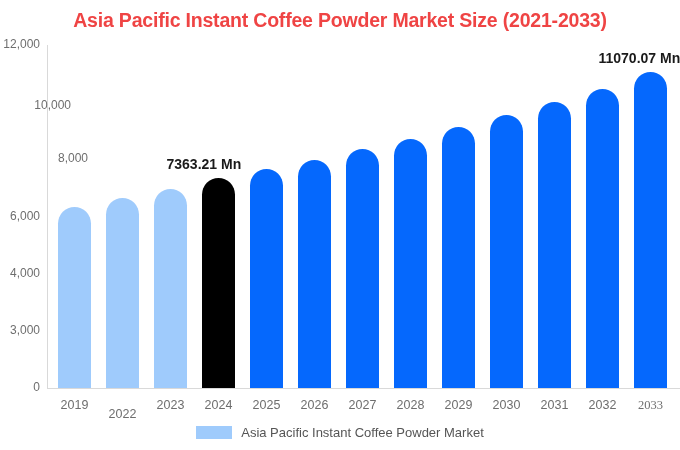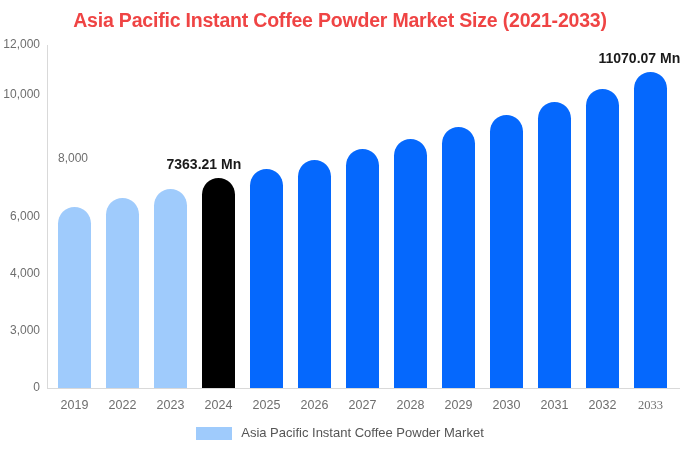--- a/index.html
+++ b/index.html
@@ -107,21 +107,21 @@
     position: absolute;
     left: 0;
     top: 425px;
     width: 680px;
     display: flex;
     justify-content: center;
     align-items: center;
   }
   .legend-item {
     display: flex;
-    align-items: flex-end;
+    align-items: center;
   }
   .legend-swatch {
     width: 36px;
     height: 13px;
     background: #9fcbfc;
     margin-right: 9px;
   }
   .legend-label {
     font-size: 13px;
     color: #555555;
@@ -137,21 +137,21 @@
 
   <div class="axis-line-y"></div>
   <div class="axis-line-x"></div>
 
   <div id="ytick-layer">
       <div class="ytick-wrap" style="top: 380px;">0</div>
       <div class="ytick-wrap" style="top: 322.833px;">3,000</div>
       <div class="ytick-wrap" style="top: 265.667px;">4,000</div>
       <div class="ytick-wrap" style="top: 208.5px; text-align: right;">6,000</div>
       <div class="ytick-wrap" style="top: 151.333px; padding-left: 48px;">8,000</div>
-      <div class="ytick-wrap" style="top: 87px;">10,000</div>
+      <div class="ytick-wrap" style="top: 98px; margin-left: 31px;">10,000</div>
       <div class="ytick-wrap" style="top: 37px;">12,000</div>
     </div>
 
   <div class="plot" id="plot-area">
       <div class="bar c-light" style="left: 11px; width: 33px; height: 180.932px;"></div>
       <div class="bar c-light" style="left: 59px; width: 33px; height: 190.079px;"></div>
       <div class="bar c-light" style="left: 107px; width: 33px; height: 199.512px;"></div>
       <div class="bar c-dark" style="left: 155px; width: 33px; height: 210.465px;"></div>
       <div class="bar c-blue" style="left: 203px; width: 33px; height: 218.662px;"></div>
       <div class="bar c-blue" style="left: 251px; width: 33px; height: 228.095px;"></div>
@@ -159,21 +159,21 @@
       <div class="bar c-blue" style="left: 347px; width: 33px; height: 248.961px;"></div>
       <div class="bar c-blue" style="left: 395px; width: 33px; height: 260.68px;"></div>
       <div class="bar c-blue" style="left: 443px; width: 33px; height: 272.685px;"></div>
       <div class="bar c-blue" style="left: 491px; width: 33px; height: 285.833px;"></div>
       <div class="bar c-blue" style="left: 539px; width: 33px; height: 298.696px;"></div>
       <div class="bar c-blue" style="left: 587px; width: 33px; height: 316.42px;"></div>
     </div>
 
   <div id="xtick-layer">
       <div class="xtick" style="left: 50.5px;">2019</div>
-      <div class="xtick" style="left: 98.5px;">2022</div>
+      <div class="xtick" style="left: 98.5px; margin-top: 9px;">2022</div>
       <div class="xtick" style="left: 146.5px;">2023</div>
       <div class="xtick" style="left: 194.5px;">2024</div>
       <div class="xtick" style="left: 242.5px;">2025</div>
       <div class="xtick" style="left: 290.5px;">2026</div>
       <div class="xtick" style="left: 338.5px;">2027</div>
       <div class="xtick" style="left: 386.5px;">2028</div>
       <div class="xtick" style="left: 434.5px;">2029</div>
       <div class="xtick" style="left: 482.5px;">2030</div>
       <div class="xtick" style="left: 530.5px;">2031</div>
       <div class="xtick" style="left: 578.5px;">2032</div>

